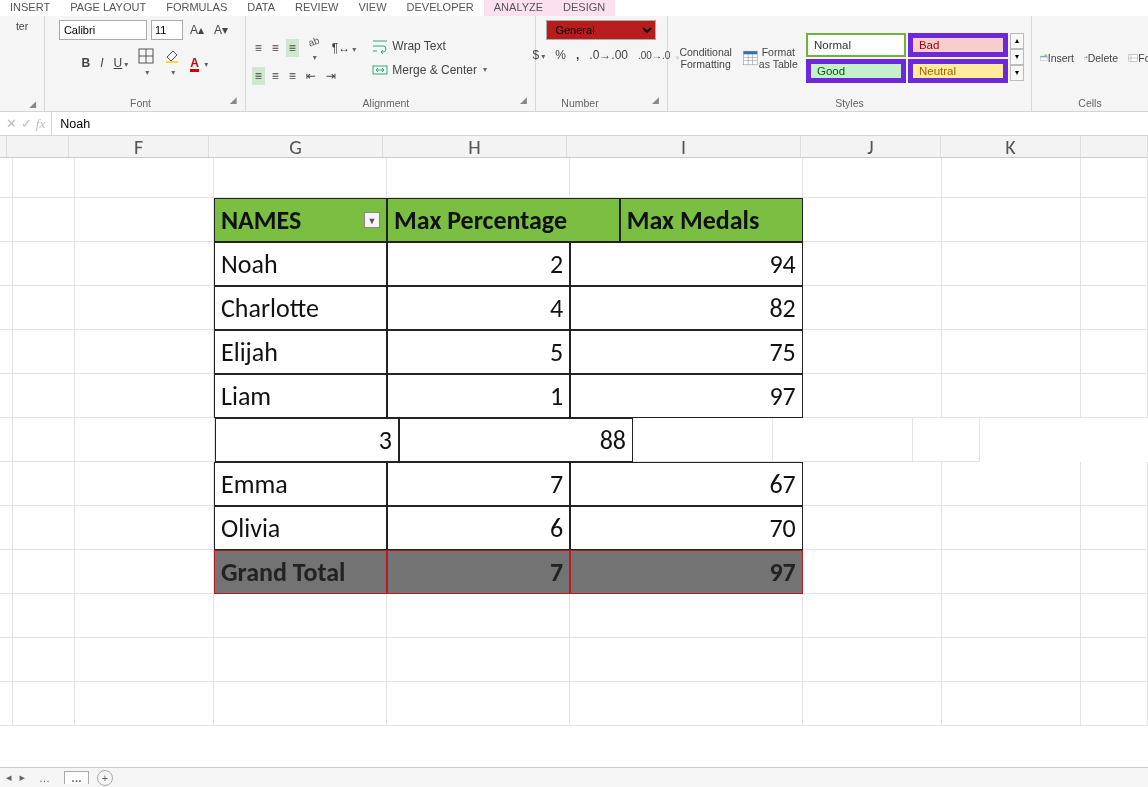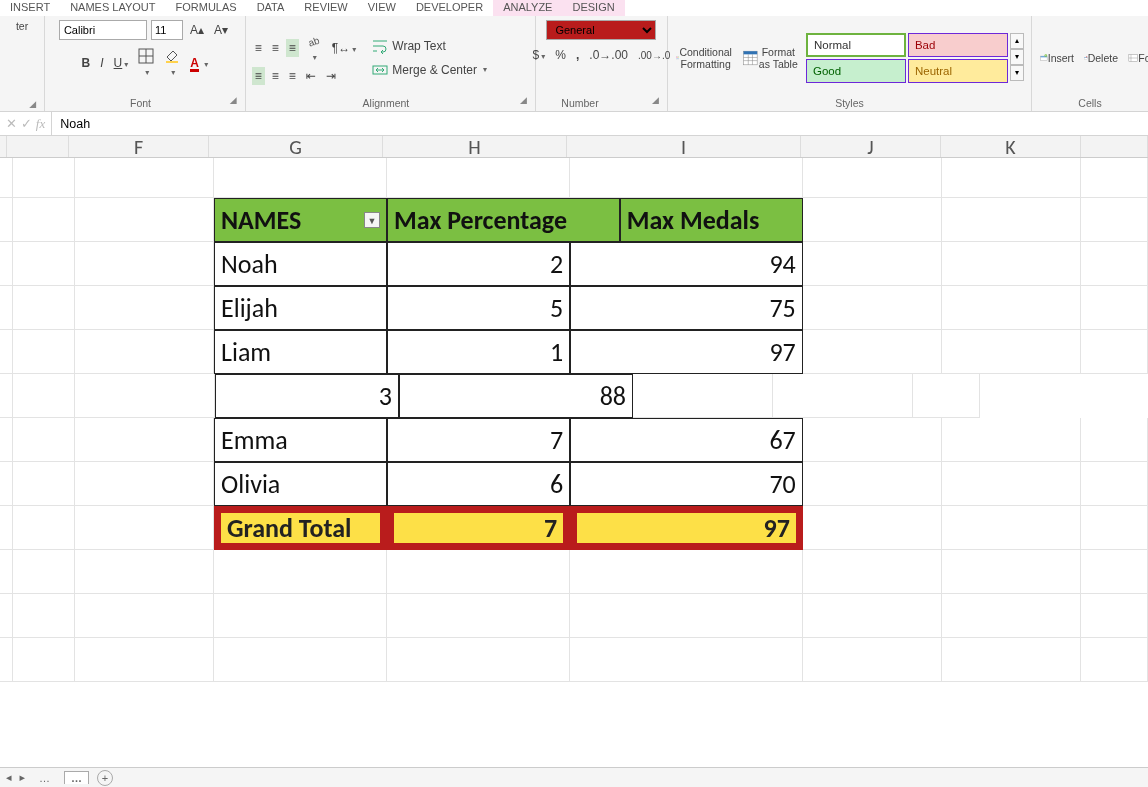--- a/index.html
+++ b/index.html
@@ -100,21 +100,21 @@
   .big-btn .big-icon { width: 32px; height: 32px; }
   .big-btn .lbl { font-size: 10.5px; text-align: center; line-height: 12px; }
 
   .styles-gallery {
     display: grid;
     grid-template-columns: 100px 100px;
     grid-template-rows: 24px 24px;
     gap: 2px;
   }
   .style-chip {
-    border: 1px solid #6d28d9;
+    border: 5px solid #6d28d9;
     display: flex; align-items: center; padding: 0 6px;
     font-size: 11.5px; cursor: pointer;
   }
   .chip-normal { background: #fff; color: #333; border: 2px solid #6eb33f; }
   .chip-bad { background: #f8cdcd; color: #9c0006; }
   .chip-good { background: #c6efce; color: #006100; }
   .chip-neutral { background: #ffeb9c; color: #9c6500; }
   .gallery-scroll {
     display:flex; flex-direction:column; margin-left:2px;
   }
@@ -194,23 +194,23 @@
     font-weight: 700;
     color: #111;
     border: 1px solid #222;
   }
   .t-cell {
     border: 1px solid #222;
     color: #111;
   }
   .t-num { justify-content: flex-end; }
   .t-total {
-    background: #fde047;
+    background: #737373;
     font-weight: 700;
-    border: 7px solid #b91c1c;
+    border: 1px solid #b91c1c;
   }
   .filter-btn {
     width: 16px; height: 16px;
     border:1px solid #888; background:#f5f5f5;
     display:flex; align-items:center; justify-content:center;
     font-size:9px; color:#555; cursor:pointer;
     margin-left:auto;
   }
 
   
@@ -222,21 +222,21 @@
   }
   .sheettabs .stab { padding:0 6px; cursor:pointer; }
   .sheettabs .stab.active { background:#fff; border:1px solid #aaa; border-bottom:none; font-weight:600; }
   .sheettabs .newtab { width:16px;height:16px;border:1px solid #aaa;border-radius:50%;display:flex;align-items:center;justify-content:center;cursor:pointer; }
 </style>
 </head>
 <body>
 
 <div class="ribbon-tabs">
   <div class="tab">INSERT</div>
-  <div class="tab">NAMES LAYOUT</div>
+  <div class="tab">PAGE LAYOUT</div>
   <div class="tab">FORMULAS</div>
   <div class="tab">DATA</div>
   <div class="tab">REVIEW</div>
   <div class="tab">VIEW</div>
   <div class="tab">DEVELOPER</div>
   <div class="tab context">ANALYZE</div>
   <div class="tab context">DESIGN</div>
 </div>
 
 <div class="ribbon">
@@ -479,20 +479,31 @@
           <div class="cell w-H t-cell t-num">2</div>
           <div class="cell w-I t-cell t-num">94</div>
           <div class="cell w-J"></div>
           <div class="cell w-K"></div>
           <div class="cell w-rest"></div>
         </div>
         <div class="grid-row">
           <div class="cell w-edge"></div>
           <div class="cell w-E"></div>
           <div class="cell w-F"></div>
+          <div class="cell w-G t-cell">Charlotte</div>
+          <div class="cell w-H t-cell t-num">4</div>
+          <div class="cell w-I t-cell t-num">82</div>
+          <div class="cell w-J"></div>
+          <div class="cell w-K"></div>
+          <div class="cell w-rest"></div>
+        </div>
+        <div class="grid-row">
+          <div class="cell w-edge"></div>
+          <div class="cell w-E"></div>
+          <div class="cell w-F"></div>
           <div class="cell w-G t-cell">Elijah</div>
           <div class="cell w-H t-cell t-num">5</div>
           <div class="cell w-I t-cell t-num">75</div>
           <div class="cell w-J"></div>
           <div class="cell w-K"></div>
           <div class="cell w-rest"></div>
         </div>
         <div class="grid-row">
           <div class="cell w-edge"></div>
           <div class="cell w-E"></div>

